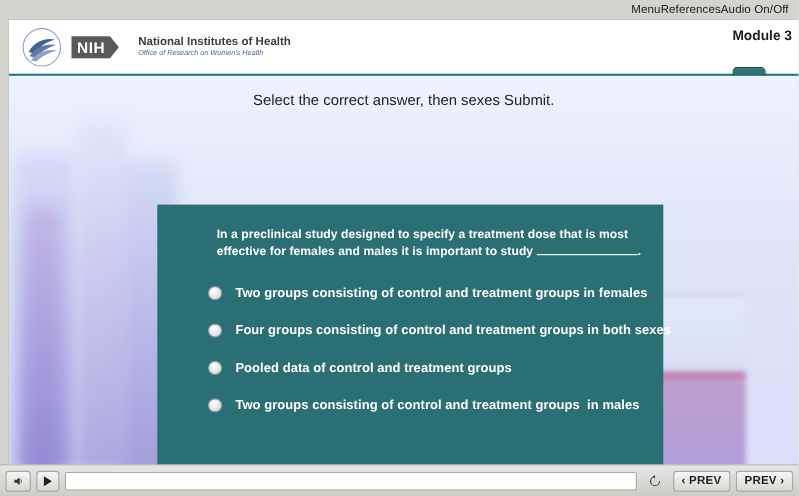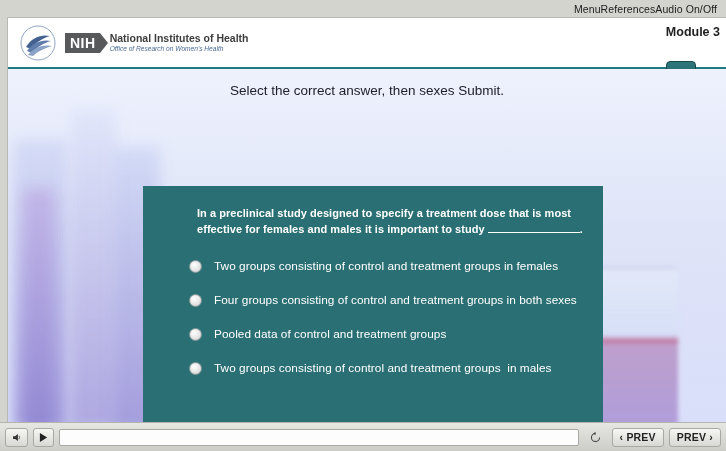--- a/index.html
+++ b/index.html
@@ -37,21 +37,21 @@
   .nih-block { display:flex; align-items:center; margin-left:3px; }
   .nih-badge {
     background:#58595b; color:#fff; font-weight:bold; font-size:14px;
     padding:2px 4px 2px 5px; letter-spacing:.5px; line-height:1.15;
     position:relative; font-family:"Liberation Sans", sans-serif;
   }
   .nih-arrow {
     width:0;height:0;border-top:10px solid transparent;
     border-bottom:10px solid transparent;border-left:8px solid #58595b;
   }
-  .nih-text { margin-left:2px; }
+  .nih-text { margin-left:18px; }
   .nih-title { font-size:10.5px; font-weight:bold; color:#3d3d3d; line-height:1.1; }
   .nih-sub { font-size:6.6px; font-style:italic; color:#4a6a94; line-height:1.25; margin-top:1px; }
 
   .hdr-right { position:absolute; right:6px; top:4px; text-align:right; }
   .mod-line { display:flex; align-items:flex-start; justify-content:flex-start; gap:22px;flex-direction:column; }
   .mod-title { font-size:12.5px; font-weight:bold; color:#1f1f1f; padding-top:3px; }
   .home-btn {
     width:30px; height:30px; border-radius:4px;
     background:linear-gradient(#2e777b,#1d5a5e);
     border:1px solid #17494d; display:flex; align-items:center; justify-content:center;
@@ -106,21 +106,21 @@
   }
   .blank { border-bottom:1.4px solid #ffffff; display:inline-block; width:92px; }
 
   .options { margin-top:22px; padding-left:24px; }
   .opt { display:flex; align-items:center; gap:12px; margin-bottom:20px; cursor:pointer; }
   .radio {
     width:13px; height:13px; border-radius:50%; flex:none;
     background:radial-gradient(circle at 38% 32%, #ffffff 0%, #e6e6e6 55%, #cfcfcf 100%);
     border:1px solid #8d9fa0; box-shadow:inset 0 0 1px rgba(0,0,0,.2);
   }
-  .opt-label { color:#ffffff; font-size:11.8px; font-weight:normal; letter-spacing:.05px; white-space:pre; }
+  .opt-label { color:#ffffff; font-size:11.8px; font-weight:bold; letter-spacing:.05px; white-space:pre; }
 
   
   .playbar {
     position:absolute; left:0; bottom:0; width:726px; height:29px;
     background:linear-gradient(#e6e6e2,#cdcdc8);
     border-top:1px solid #b5b5af;
     display:flex; align-items:center; gap:5px; padding:0 5px;justify-content:space-between;
   }
   .pb-btn {
     height:19px; min-width:20px; border-radius:3px;

